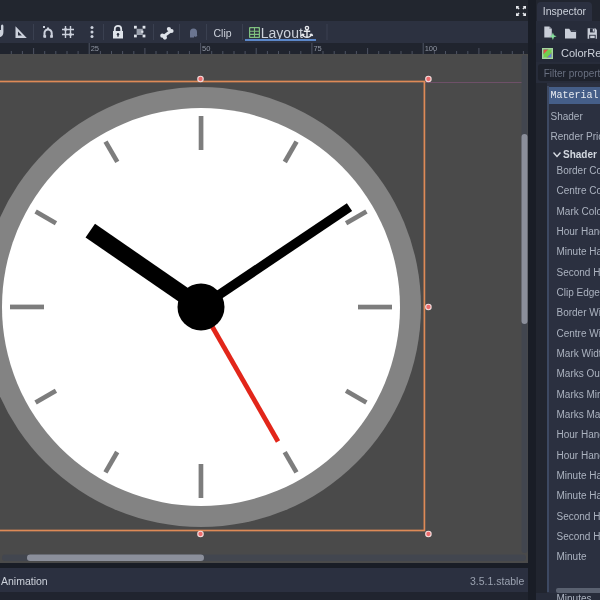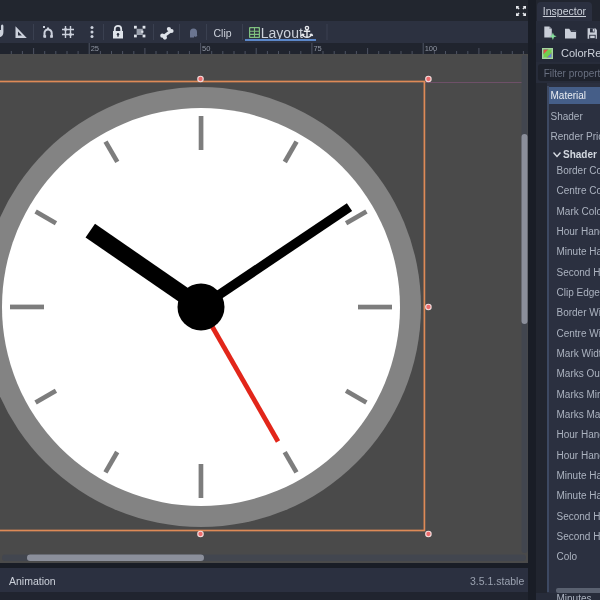--- a/index.html
+++ b/index.html
@@ -221,24 +221,24 @@
     <circle cx="428.4" cy="480" r="3.3" fill="#f5dcdc"></circle>
     <circle cx="428.4" cy="480" r="2.15" fill="#ec6b6b"></circle>
     <circle cx="200.5" cy="480" r="3.3" fill="#f5dcdc"></circle>
     <circle cx="200.5" cy="480" r="2.15" fill="#ec6b6b"></circle>
 
 <rect x="521.5" y="1" width="6" height="498" rx="3" fill="#42464f"></rect>
 <rect x="521.5" y="80" width="6" height="190" rx="3" fill="#8b8f9b"></rect>
 <rect x="2" y="500.5" width="524" height="6.5" rx="3.2" fill="#42464f"></rect>
 <rect x="27" y="500.5" width="177" height="6.5" rx="3.2" fill="#8b8f9b"></rect>
 </svg>
-<div class="txt" style="left:1px;top:580.5px;transform:translateY(-50%);font-size:10.5px;color:#ccd1da;padding-left:8px;">Animation</div>
+<div class="txt" style="left:1px;top:580.5px;transform:translateY(-50%);font-size:10.5px;color:#ccd1da;">Animation</div>
 <div class="txt" style="left:470px;top:580.5px;transform:translateY(-50%);font-size:10.5px;color:#9aa1af;">3.5.1.stable</div>
 <div class="abs" style="left:537px;top:2px;width:55px;height:19px;background:#2b3040;border-radius:4px 4px 0 0;"></div>
-<div class="txt" style="left:542.8px;top:10.8px;transform:translateY(-50%);font-size:10.5px;color:#ccd1da;text-decoration:underline;">Inspector</div>
+<div class="txt" style="left:542.8px;top:10.8px;transform:translateY(-50%);font-size:10.5px;color:#ccd1da;">Inspector</div>
 <svg class="abs" style="left:536px;top:24.5px" width="64" height="17" viewBox="0 0 64 17">
 
 <path d="M 8.3 1.5 h 5 l 2.5 2.5 v 8.5 h -7.5 z" fill="#c9ced8"></path>
 <path d="M 13.3 1.5 l 2.5 2.5 h -2.5 z" fill="#8d939f"></path>
 <path d="M 16.9 7.6 l 1.05 2.65 2.65 1.05 -2.65 1.05 -1.05 2.65 -1.05 -2.65 -2.65 -1.05 2.65 -1.05 z" fill="#86dd9c"></path>
 
 <path d="M 29 13.5 V 3.8 h 4.2 l 1.3 1.9 h 5.6 V 13.5 Z" fill="#c9ced8"></path>
 <rect x="34.8" y="5.7" width="5.3" height="1.2" fill="#2c3140"></rect>
 
 <path d="M 51.6 3.3 h 7.7 l 1.6 1.6 v 8.9 h -9.3 z" fill="#c9ced8"></path>
@@ -254,21 +254,21 @@
 <line x1="3.4" y1="8.6" x2="8.6" y2="3.4" stroke="#6fd04f" stroke-width="5.2" stroke-linecap="round"></line>
 <rect x="0.8" y="0.8" width="10.4" height="10.4" fill="none" stroke="#a3d79e" stroke-width="1.7"></rect>
 </svg>
 <div class="txt" style="left:561px;top:52.8px;transform:translateY(-50%);font-size:11px;color:#ccd1da;">ColorRect</div>
 <div class="abs" style="left:538px;top:64px;width:70px;height:17px;background:#1e222c;border-radius:3px;"></div>
 <div class="txt" style="left:543.7px;top:73.2px;transform:translateY(-50%);font-size:10px;color:#697080;">Filter properties</div>
 <div class="abs" style="left:536px;top:83px;width:64px;height:510px;background:#2b3040;"></div>
 <div class="abs" style="left:536px;top:83px;width:11px;height:510px;background:#21252f;"></div>
 <div class="abs" style="left:547.4px;top:86px;width:1.3px;height:506px;background:#3d4962;"></div>
 <div class="abs" style="left:549px;top:86.5px;width:51px;height:17.5px;background:#455e88;"></div>
-<div class="txt" style="left:550.5px;top:95.0px;transform:translateY(-50%);font-size:10px;color:#e9ecf1;">Material</div>
+<div class="txt" style="left:550.5px;top:95.0px;transform:translateY(-50%);font-size:10px;color:#e9ecf1;font-family:Liberation Mono, monospace;">Material</div>
 <div class="txt" style="left:550.5px;top:115.5px;transform:translateY(-50%);font-size:10px;color:#abb2bf;">Shader</div>
 <div class="txt" style="left:550.5px;top:136.0px;transform:translateY(-50%);font-size:10px;color:#abb2bf;">Render Priorit</div>
 <div class="txt" style="left:563.0px;top:154.0px;transform:translateY(-50%);font-size:10px;color:#d3d8e0;font-weight:bold;">Shader Para</div>
 <div class="txt" style="left:556.5px;top:170.0px;transform:translateY(-50%);font-size:10px;color:#abb2bf;">Border Color</div>
 <div class="txt" style="left:556.5px;top:190.3px;transform:translateY(-50%);font-size:10px;color:#abb2bf;">Centre Color</div>
 <div class="txt" style="left:556.5px;top:210.7px;transform:translateY(-50%);font-size:10px;color:#abb2bf;">Mark Color</div>
 <div class="txt" style="left:556.5px;top:231.0px;transform:translateY(-50%);font-size:10px;color:#abb2bf;">Hour Hand Colo</div>
 <div class="txt" style="left:556.5px;top:251.3px;transform:translateY(-50%);font-size:10px;color:#abb2bf;">Minute Hand C</div>
 <div class="txt" style="left:556.5px;top:271.6px;transform:translateY(-50%);font-size:10px;color:#abb2bf;">Second Hand C</div>
 <div class="txt" style="left:556.5px;top:292.0px;transform:translateY(-50%);font-size:10px;color:#abb2bf;">Clip Edges</div>
@@ -277,18 +277,18 @@
 <div class="txt" style="left:556.5px;top:353.0px;transform:translateY(-50%);font-size:10px;color:#abb2bf;">Mark Width</div>
 <div class="txt" style="left:556.5px;top:373.3px;transform:translateY(-50%);font-size:10px;color:#abb2bf;">Marks Outer R</div>
 <div class="txt" style="left:556.5px;top:393.6px;transform:translateY(-50%);font-size:10px;color:#abb2bf;">Marks Minor L</div>
 <div class="txt" style="left:556.5px;top:414.0px;transform:translateY(-50%);font-size:10px;color:#abb2bf;">Marks Major L</div>
 <div class="txt" style="left:556.5px;top:434.3px;transform:translateY(-50%);font-size:10px;color:#abb2bf;">Hour Hand Len</div>
 <div class="txt" style="left:556.5px;top:454.6px;transform:translateY(-50%);font-size:10px;color:#abb2bf;">Hour Hand Wid</div>
 <div class="txt" style="left:556.5px;top:474.9px;transform:translateY(-50%);font-size:10px;color:#abb2bf;">Minute Hand L</div>
 <div class="txt" style="left:556.5px;top:495.3px;transform:translateY(-50%);font-size:10px;color:#abb2bf;">Minute Hand W</div>
 <div class="txt" style="left:556.5px;top:515.6px;transform:translateY(-50%);font-size:10px;color:#abb2bf;">Second Hand L</div>
 <div class="txt" style="left:556.5px;top:535.9px;transform:translateY(-50%);font-size:10px;color:#abb2bf;">Second Hand W</div>
-<div class="txt" style="left:556.5px;top:556.3px;transform:translateY(-50%);font-size:10px;color:#abb2bf;">Colo</div>
+<div class="txt" style="left:556.5px;top:556.3px;transform:translateY(-50%);font-size:10px;color:#abb2bf;">Minute</div>
 <div class="txt" style="left:556.5px;top:598px;transform:translateY(-50%);font-size:10px;color:#abb2bf;">Minutes</div>
 <svg class="abs" style="left:552.5px;top:151px" width="8" height="7" viewBox="0 0 8 7">
 <path d="M 0.5 1.5 L 4 5.5 L 7.5 1.5" stroke="#d8dce3" stroke-width="1.4" fill="none"></path>
 </svg>
 <div class="abs" style="left:556px;top:587.6px;width:44px;height:5.6px;background:#5a6170;border-radius:2px 0 0 2px;"></div>
 <div class="abs" style="left:556px;top:593.5px;width:44px;height:2.2px;overflow:hidden;"></div>
 </body></html>

